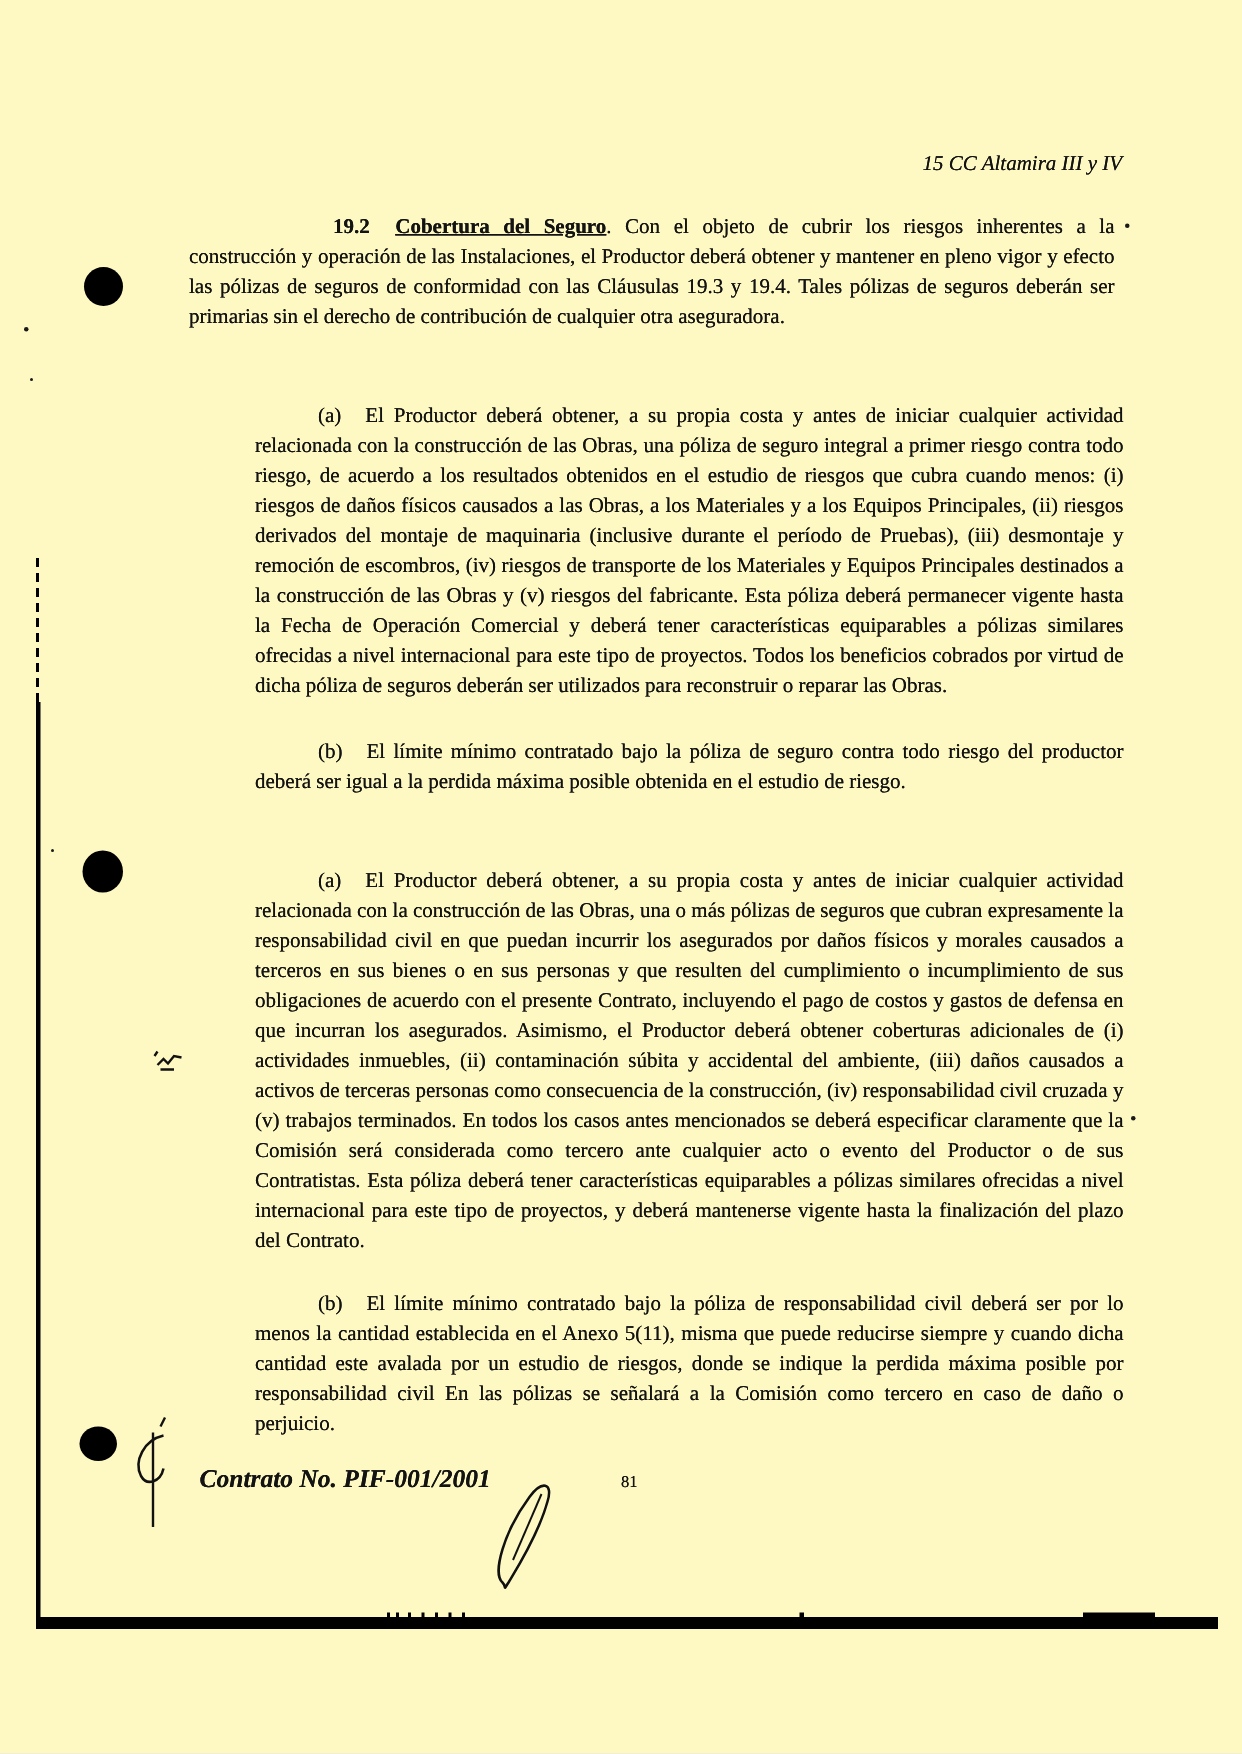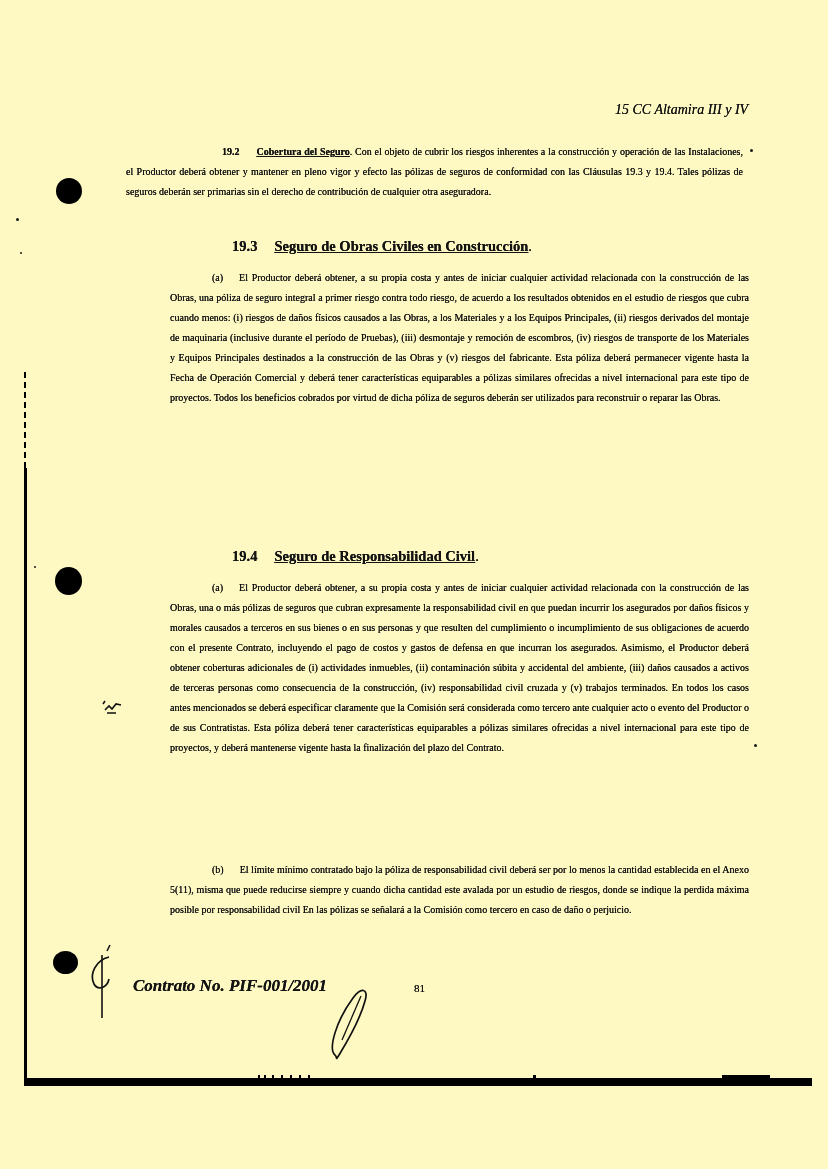--- a/index.html
+++ b/index.html
@@ -1,21 +1,21 @@
 <!DOCTYPE html>
 <html><head>
 <meta charset="utf-8">
 <style>
   html,body{margin:0;padding:0;background:#e8e8e8;}
   .page{
     position:relative;width:828px;height:1169px;background:#fef9c3;
     font-family:"Liberation Serif", serif;color:#131313;overflow:hidden;
     text-shadow:0 0 .35px currentColor; 
   }
-  .para{position:absolute;text-align:justify;font-size:10px;line-height:20px;}
+  .para{position:absolute;text-align:justify;font-size:14px;line-height:20px;}
   .heading{position:absolute;font-size:14.5px;line-height:20px;white-space:nowrap;}
   .sec-num{font-weight:bold;margin-right:17px;}
   .sec-title{font-weight:bold;text-decoration:underline;}
   .clause-label{margin-right:16px;}
   .header-ref{position:absolute;font-style:italic;font-size:14px;white-space:nowrap;}
   .footer-contract{position:absolute;font-style:italic;font-weight:bold;font-size:17px;white-space:nowrap;}
   .footer-page{position:absolute;font-size:11px;}
   .punch{position:absolute;background:#000;border-radius:50%;}
   .speck{position:absolute;background:#1a1a1a;border-radius:50%;}
   .scan-dash{position:absolute;border-left:2px dashed #000;width:0;}
@@ -24,26 +24,25 @@
 </style>
 </head>
 <body>
 
 <div class="page">
 
   <div class="header-ref" style="left:615px;top:102px;">15 CC Altamira III y IV</div>
 
   <div class="para" style="left:126px;top:142px;width:617px;text-indent:96px;"><span class="sec-num">19.2</span><span class="sec-title">Cobertura del Seguro</span><span>.  Con el objeto de cubrir los riesgos inherentes a la construcción y operación de las Instalaciones, el Productor deberá obtener y mantener en pleno vigor y efecto las pólizas de seguros de conformidad con las Cláusulas 19.3 y 19.4. Tales pólizas de seguros deberán ser primarias sin el derecho de contribución de cualquier otra aseguradora.</span></div>
 
-  <div class="heading" style="left:232px;top:236px;"><span class="sec-num">19.3</span><span class="sec-title">Seguro de Obras Civiles en Construcción</span><span>.</span></div>
 
   <div class="para" style="left:170px;top:268px;width:579px;text-indent:42px;"><span class="clause-label">(a)</span><span>El Productor deberá obtener, a su propia costa y antes de iniciar cualquier actividad relacionada con la construcción de las Obras, una póliza de seguro integral a primer riesgo contra todo riesgo, de acuerdo a los resultados obtenidos en el estudio de riesgos que cubra cuando menos: (i) riesgos de daños físicos causados a las Obras, a los Materiales y a los Equipos Principales, (ii) riesgos derivados del montaje de maquinaria (inclusive durante el período de Pruebas), (iii) desmontaje y remoción de escombros, (iv) riesgos de transporte de los Materiales y Equipos Principales destinados a la construcción de las Obras y (v) riesgos del fabricante. Esta póliza deberá permanecer vigente hasta la Fecha de Operación Comercial y deberá tener características equiparables a pólizas similares ofrecidas a nivel internacional para este tipo de proyectos. Todos los beneficios cobrados por virtud de dicha póliza de seguros deberán ser utilizados para reconstruir o reparar las Obras.</span></div>
 
+  <div class="para" style="left:170px;top:492px;width:579px;text-indent:42px;"><span class="clause-label">(b)</span><span>El límite mínimo contratado bajo la póliza de seguro contra todo riesgo del productor deberá ser igual a la perdida máxima posible obtenida en el estudio de riesgo.</span></div>
 
-  <div class="heading" style="left:232px;top:546px;"><span class="sec-num">19.4</span><span class="sec-title">Seguro de Responsabilidad Civil</span><span>.</span></div>
 
   <div class="para" style="left:170px;top:578px;width:579px;text-indent:42px;"><span class="clause-label">(a)</span><span>El Productor deberá obtener, a su propia costa y antes de iniciar cualquier actividad relacionada con la construcción de las Obras, una o más pólizas de seguros que cubran expresamente la responsabilidad civil en que puedan incurrir los asegurados por daños físicos y morales causados a terceros en sus bienes o en sus personas y que resulten del cumplimiento o incumplimiento de sus obligaciones de acuerdo con el presente Contrato, incluyendo el pago de costos y gastos de defensa en que incurran los asegurados. Asimismo, el Productor deberá obtener coberturas adicionales de (i) actividades inmuebles, (ii) contaminación súbita y accidental del ambiente, (iii) daños causados a activos de terceras personas como consecuencia de la construcción, (iv) responsabilidad civil cruzada y (v) trabajos terminados. En todos los casos antes mencionados se deberá especificar claramente que la Comisión será considerada como tercero ante cualquier acto o evento del Productor o de sus Contratistas. Esta póliza deberá tener características equiparables a pólizas similares ofrecidas a nivel internacional para este tipo de proyectos, y deberá mantenerse vigente hasta la finalización del plazo del Contrato.</span></div>
 
   <div class="para" style="left:170px;top:860px;width:579px;text-indent:42px;"><span class="clause-label">(b)</span><span>El límite mínimo contratado bajo la póliza de responsabilidad civil deberá ser por lo menos la cantidad establecida en el Anexo 5(11), misma que puede reducirse siempre y cuando dicha cantidad este avalada por un estudio de riesgos, donde se indique la perdida máxima posible por responsabilidad civil En las pólizas se señalará a la Comisión como tercero en caso de daño o perjuicio.</span></div>
 
   <div class="footer-contract" style="left:133px;top:976px;">Contrato No. PIF-001/2001</div>
   <div class="footer-page" style="left:414px;top:982px;">81</div>
 
   <div class="punch" style="left:56px;top:178px;width:26px;height:26px;"></div>
   <div class="punch" style="left:55px;top:567px;width:27px;height:28px;"></div>

